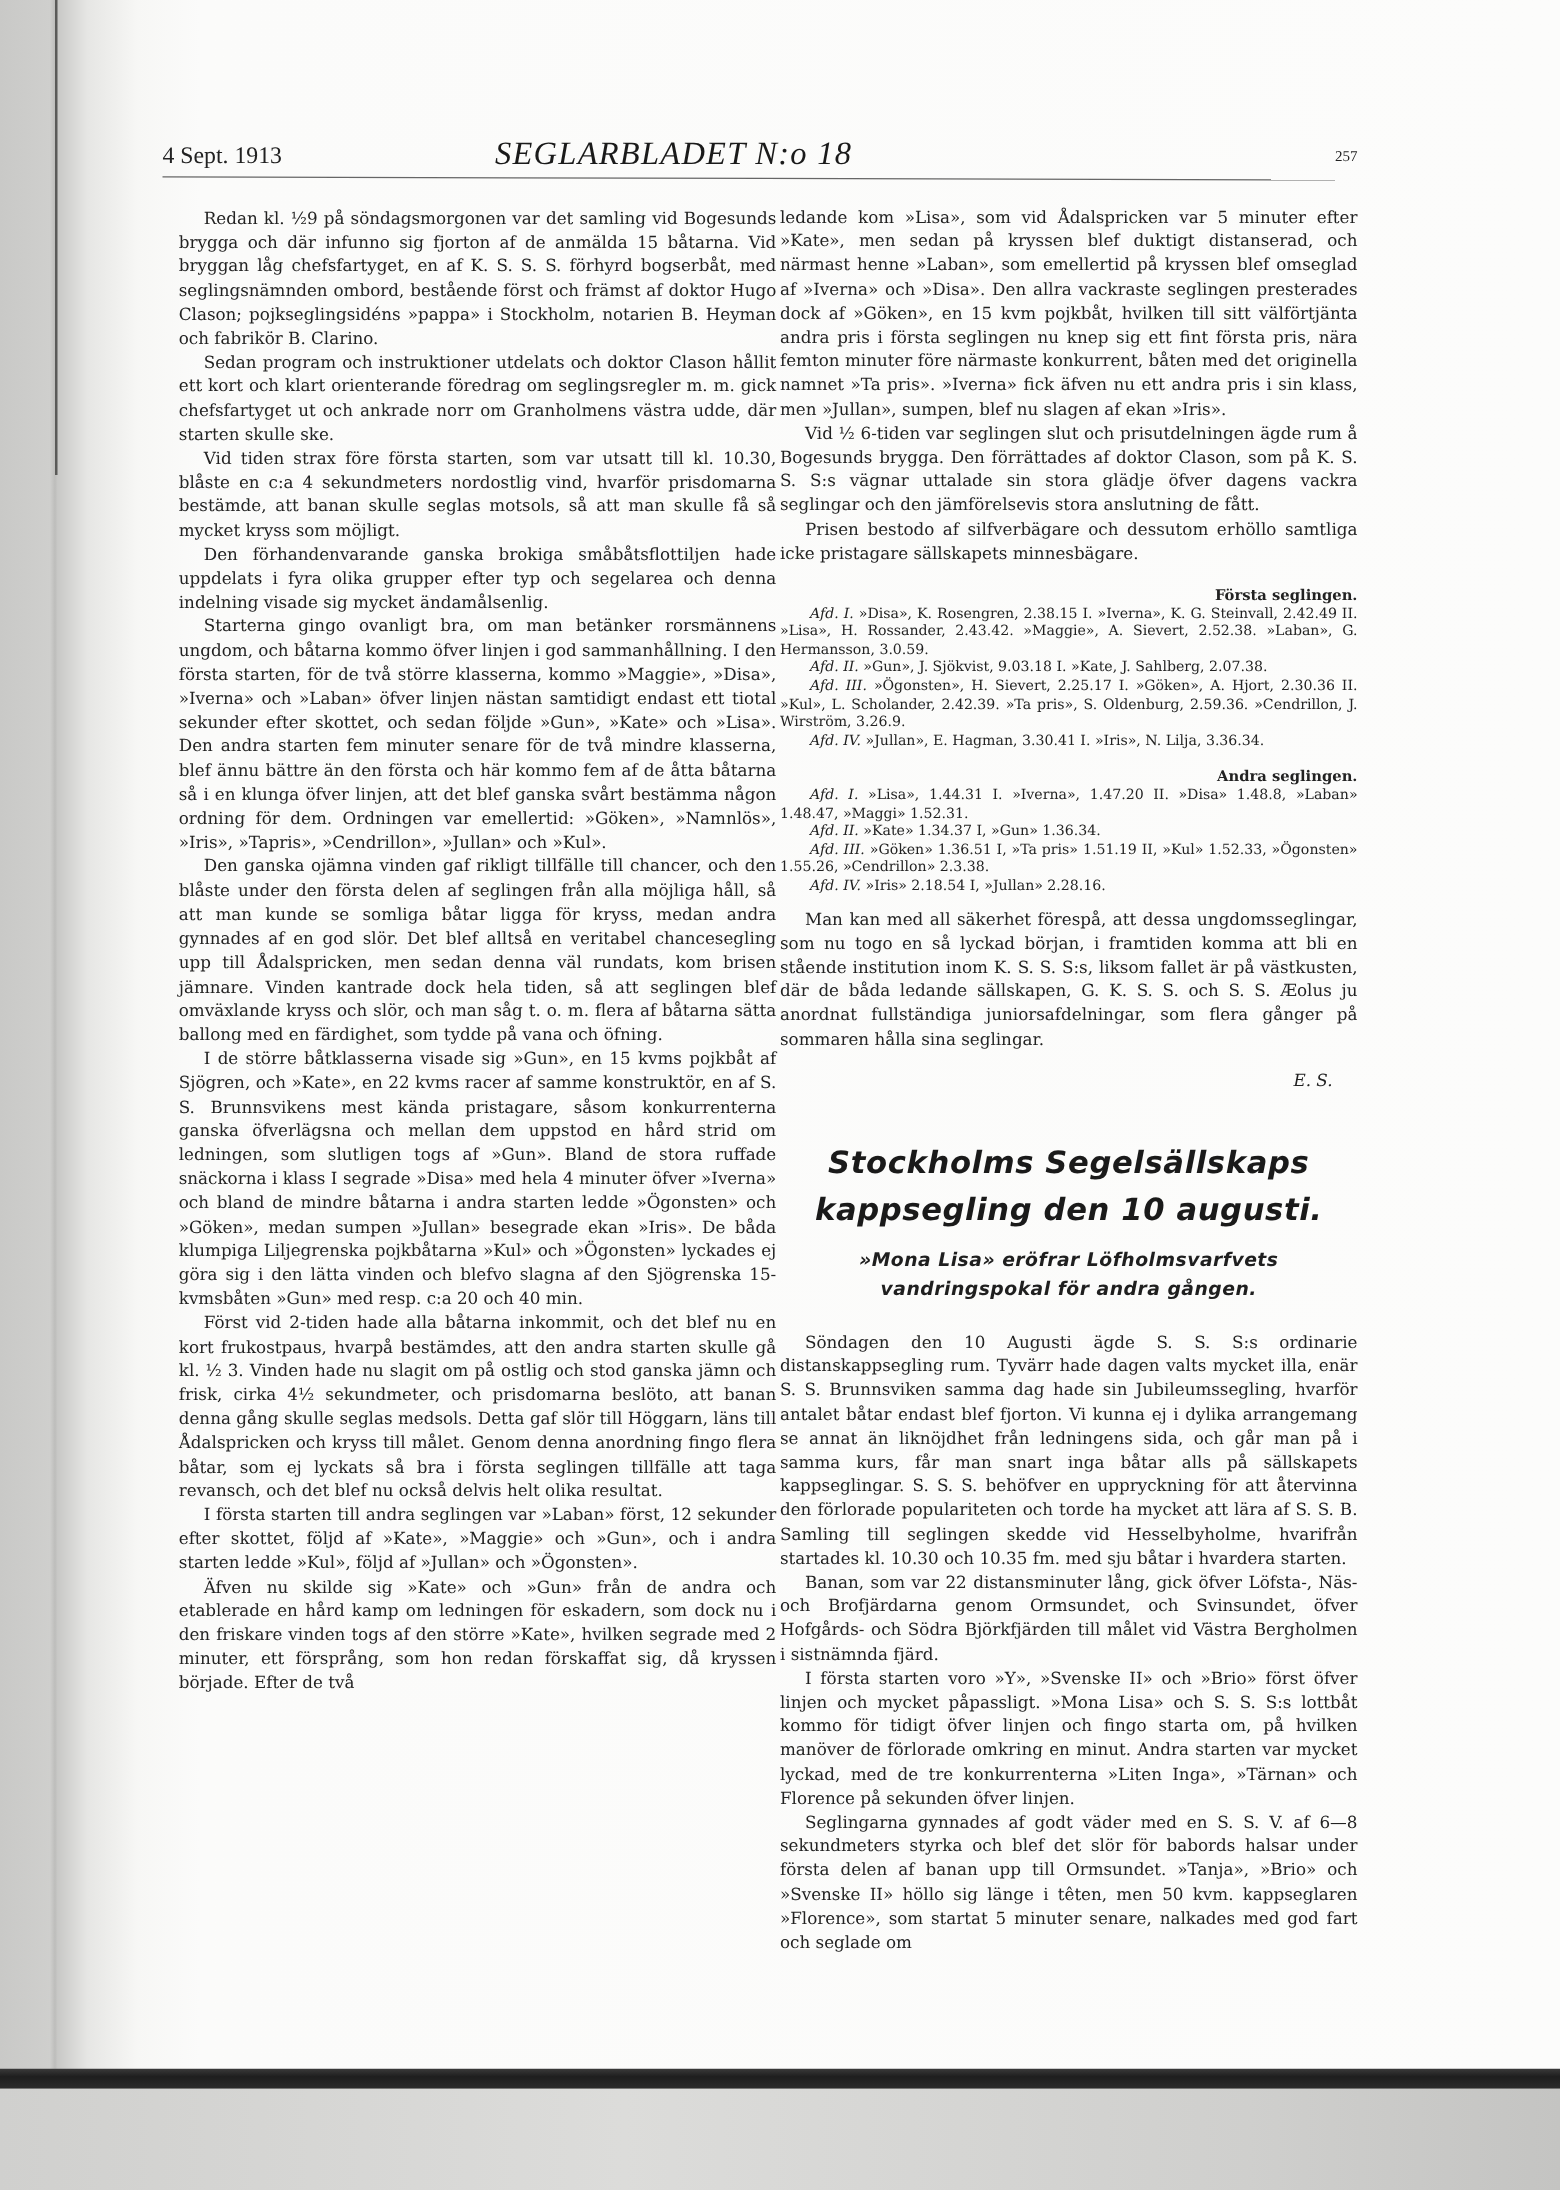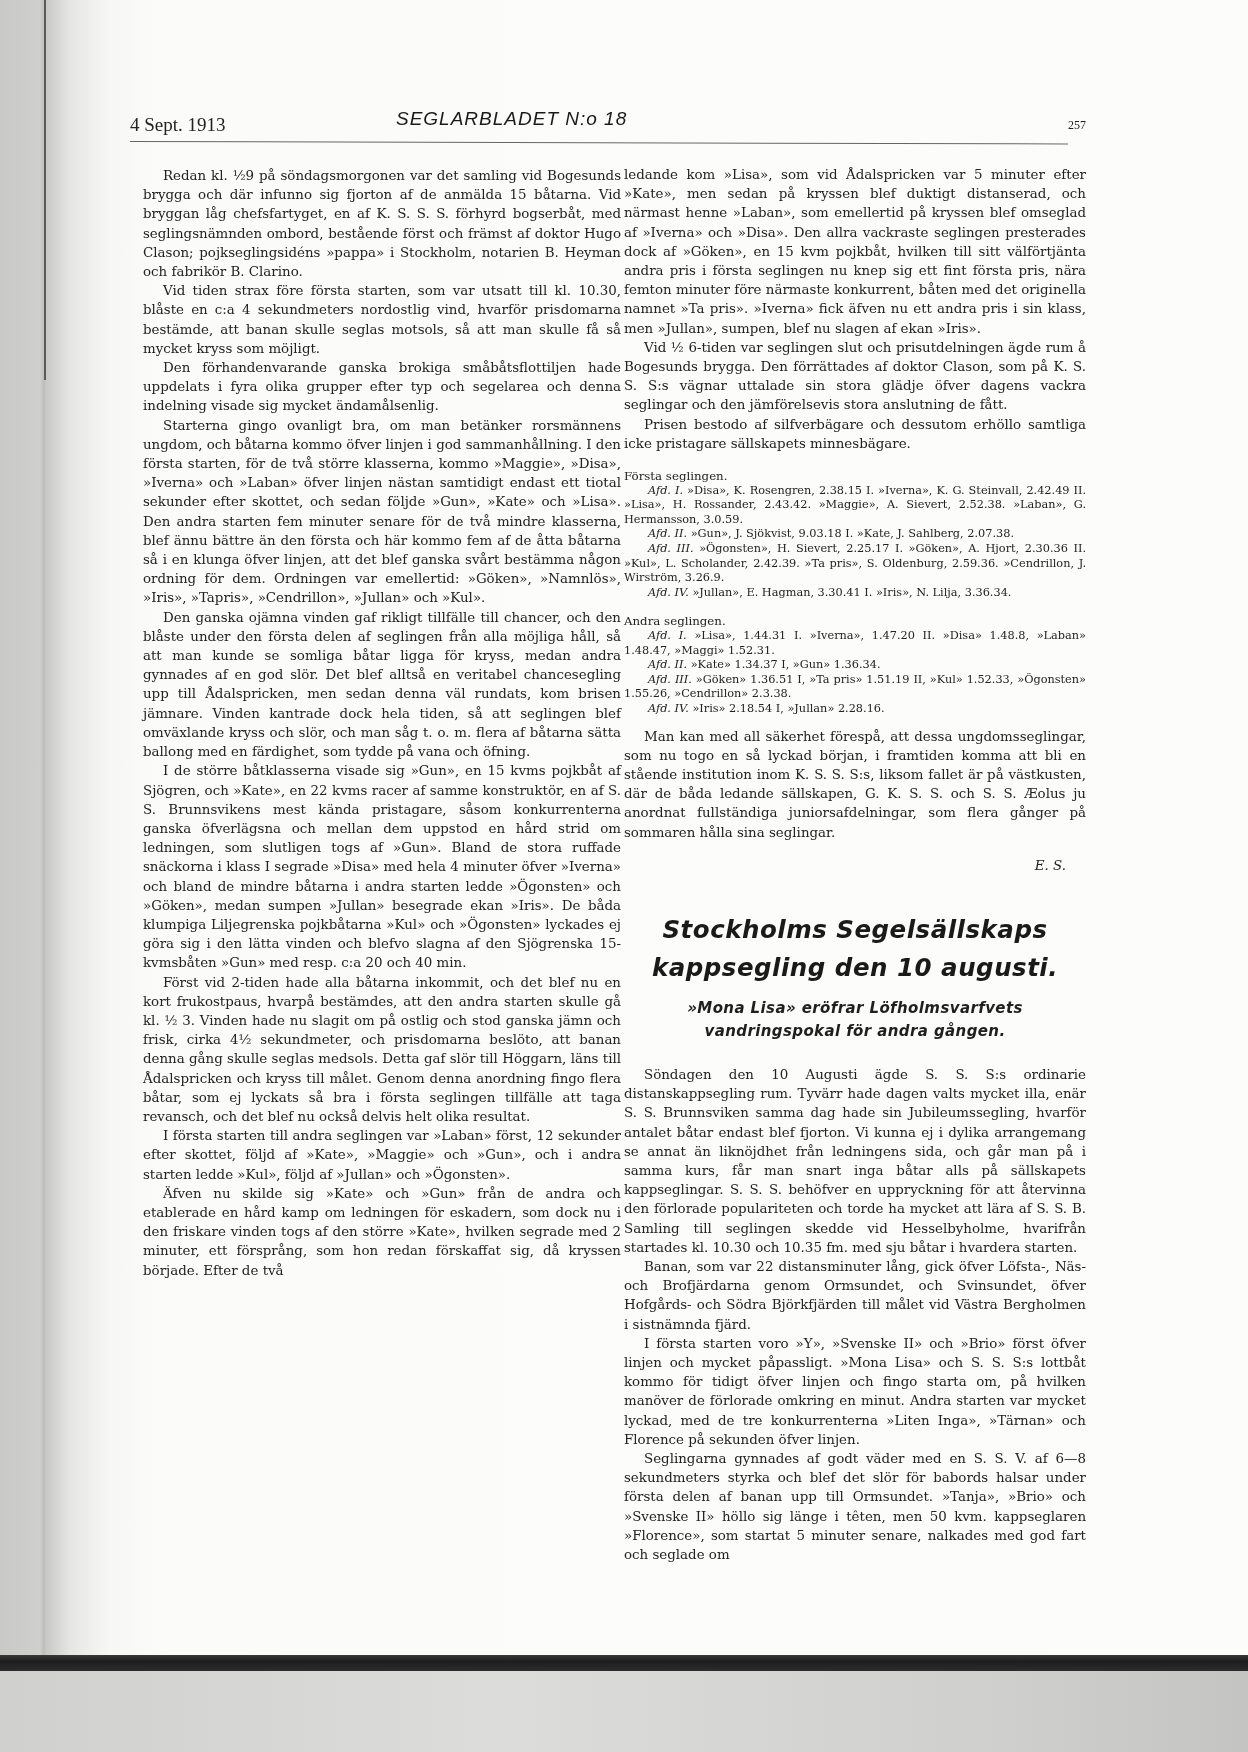--- a/index.html
+++ b/index.html
@@ -26,40 +26,40 @@
   }
   .header {
     position: absolute; left: 130px; top: 104px; width: 940px; height: 40px;
   }
   .header .date {
     position: absolute; left: 0; top: 10px; font-size: 19px; color: #222;
     font-family: "Liberation Serif", serif;
     text-align: right;
   }
   .header .title {
-    position: absolute; left: 266px; top: 4px; font-size: 19px; font-style: italic;
-    letter-spacing: 1px; color: #1a1a1a; font-family: Liberation Sans, sans-serif;
+    position: absolute; left: 266px; top: 4px; font-size: 26px; font-style: italic;
+    letter-spacing: 1px; color: #1a1a1a; font-family: Liberation Serif, serif;
   }
   .header .pageno {
     position: absolute; left: 938px; top: 14px; font-size: 12px; color: #222;
     font-family: "Liberation Serif", serif;
   }
   .header-rule {
     position: absolute; left: 130px; top: 141px; width: 938px; height: 1px;
     background: #666; transform: rotate(0.15deg); transform-origin: left;
   }
   .col {
     position: absolute; top: 166px; width: 478px;
     font-size: 13.4px; line-height: 19.2px; color: #222; text-align: justify;
   }
   .col.left { left: 143px; }
   .col.right { left: 624px; top: 165px; width: 462px; }
   .col p { margin: 0; text-indent: 20px; }
   .results-block { margin: 16px 0 10px 0; font-size: 11.3px; line-height: 14.6px; }
-  .results-block .rh { text-align: left; font-weight: normal; font-size: 11.8px; margin-top: 6px; }
+  .results-block .rh { text-align: right; font-weight: bold; font-size: 11.8px; margin-top: 6px; }
   .results-block .rl { text-indent: 24px; margin: 0; }
   .results-block .afd { font-style: italic; }
   .sig { text-align: right; font-style: italic; margin: 14px 20px 16px 0; }
   .article-title {
     text-align: center; font-style: italic; font-weight: bold; font-family: "DejaVu Sans", sans-serif;
     font-size: 24.5px; line-height: 38px; color: #1a1a1a; margin: 36px 0 10px 0; letter-spacing: 0.5px;
   }
   .article-sub {
     text-align: center; font-style: italic; font-weight: bold; font-family: "DejaVu Sans", sans-serif;
     font-size: 15px; line-height: 23px; color: #1f1f1f; margin-bottom: 22px; letter-spacing: 0.4px;
@@ -73,20 +73,21 @@
 
   <div class="header">
     <span class="date">4 Sept. 1913</span>
     <span class="title">SEGLARBLADET N:o 18</span>
     <span class="pageno">257</span>
   </div>
   <div class="header-rule"></div>
 
   <div class="col left">
     <p>Redan kl. ½9 på söndagsmorgonen var det samling vid Bogesunds brygga och där infunno sig fjorton af de anmälda 15 båtarna. Vid bryggan låg chefsfartyget, en af K. S. S. S. förhyrd bogserbåt, med seglingsnämnden ombord, bestående först och främst af doktor Hugo Clason; pojkseglingsidéns »pappa» i Stockholm, notarien B. Heyman och fabrikör B. Clarino.</p>
+    <p>Sedan program och instruktioner utdelats och doktor Clason hållit ett kort och klart orienterande föredrag om seglingsregler m. m. gick chefsfartyget ut och ankrade norr om Granholmens västra udde, där starten skulle ske.</p>
     <p>Vid tiden strax före första starten, som var utsatt till kl. 10.30, blåste en c:a 4 sekundmeters nordostlig vind, hvarför prisdomarna bestämde, att banan skulle seglas motsols, så att man skulle få så mycket kryss som möjligt.</p>
     <p>Den förhandenvarande ganska brokiga småbåtsflottiljen hade uppdelats i fyra olika grupper efter typ och segelarea och denna indelning visade sig mycket ändamålsenlig.</p>
     <p>Starterna gingo ovanligt bra, om man betänker rorsmännens ungdom, och båtarna kommo öfver linjen i god sammanhållning. I den första starten, för de två större klasserna, kommo »Maggie», »Disa», »Iverna» och »Laban» öfver linjen nästan samtidigt endast ett tiotal sekunder efter skottet, och sedan följde »Gun», »Kate» och »Lisa». Den andra starten fem minuter senare för de två mindre klasserna, blef ännu bättre än den första och här kommo fem af de åtta båtarna så i en klunga öfver linjen, att det blef ganska svårt bestämma någon ordning för dem. Ordningen var emellertid: »Göken», »Namnlös», »Iris», »Tapris», »Cendrillon», »Jullan» och »Kul».</p>
     <p>Den ganska ojämna vinden gaf rikligt tillfälle till chancer, och den blåste under den första delen af seglingen från alla möjliga håll, så att man kunde se somliga båtar ligga för kryss, medan andra gynnades af en god slör. Det blef alltså en veritabel chancesegling upp till Ådalspricken, men sedan denna väl rundats, kom brisen jämnare. Vinden kantrade dock hela tiden, så att seglingen blef omväxlande kryss och slör, och man såg t. o. m. flera af båtarna sätta ballong med en färdighet, som tydde på vana och öfning.</p>
     <p>I de större båtklasserna visade sig »Gun», en 15 kvms pojkbåt af Sjögren, och »Kate», en 22 kvms racer af samme konstruktör, en af S. S. Brunnsvikens mest kända pristagare, såsom konkurrenterna ganska öfverlägsna och mellan dem uppstod en hård strid om ledningen, som slutligen togs af »Gun». Bland de stora ruffade snäckorna i klass I segrade »Disa» med hela 4 minuter öfver »Iverna» och bland de mindre båtarna i andra starten ledde »Ögonsten» och »Göken», medan sumpen »Jullan» besegrade ekan »Iris». De båda klumpiga Liljegrenska pojkbåtarna »Kul» och »Ögonsten» lyckades ej göra sig i den lätta vinden och blefvo slagna af den Sjögrenska 15-kvmsbåten »Gun» med resp. c:a 20 och 40 min.</p>
     <p>Först vid 2-tiden hade alla båtarna inkommit, och det blef nu en kort frukostpaus, hvarpå bestämdes, att den andra starten skulle gå kl. ½ 3. Vinden hade nu slagit om på ostlig och stod ganska jämn och frisk, cirka 4½ sekundmeter, och prisdomarna beslöto, att banan denna gång skulle seglas medsols. Detta gaf slör till Höggarn, läns till Ådalspricken och kryss till målet. Genom denna anordning fingo flera båtar, som ej lyckats så bra i första seglingen tillfälle att taga revansch, och det blef nu också delvis helt olika resultat.</p>
     <p>I första starten till andra seglingen var »Laban» först, 12 sekunder efter skottet, följd af »Kate», »Maggie» och »Gun», och i andra starten ledde »Kul», följd af »Jullan» och »Ögonsten».</p>
     <p>Äfven nu skilde sig »Kate» och »Gun» från de andra och etablerade en hård kamp om ledningen för eskadern, som dock nu i den friskare vinden togs af den större »Kate», hvilken segrade med 2 minuter, ett försprång, som hon redan förskaffat sig, då kryssen började. Efter de två</p>
   </div>
 

